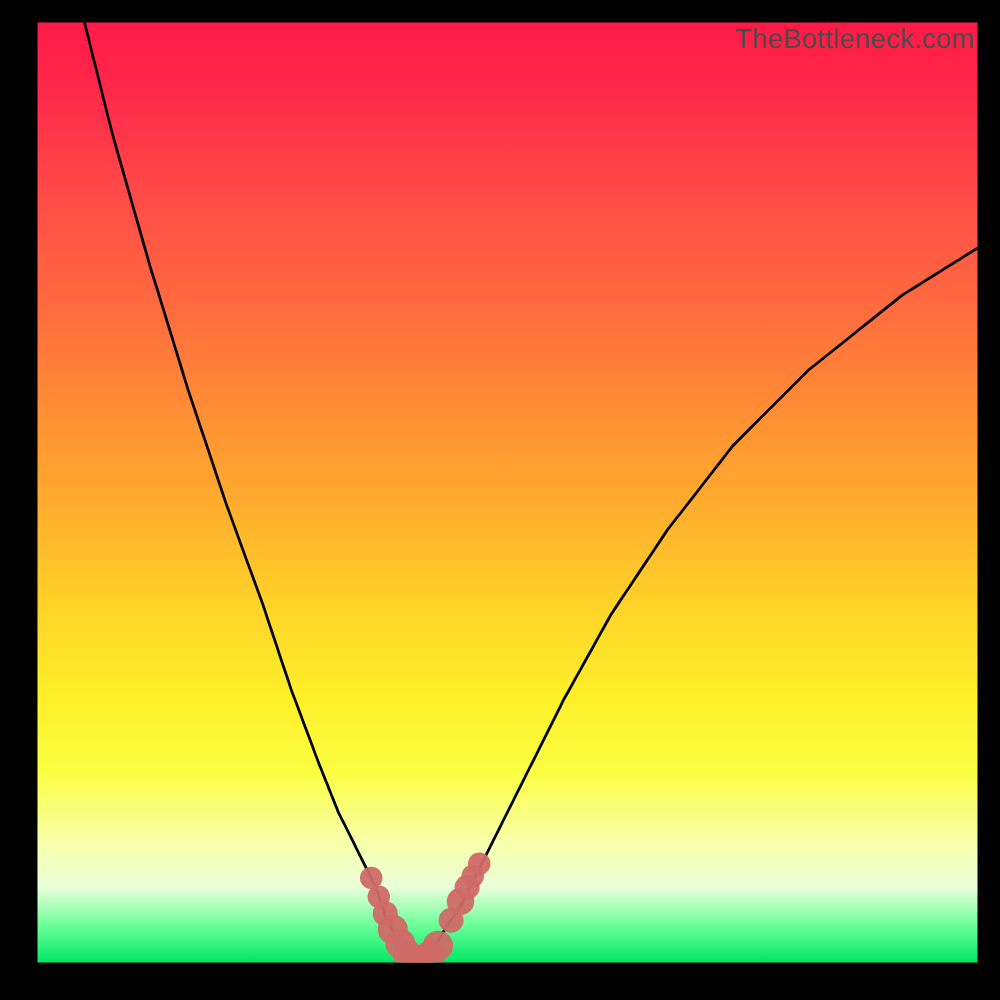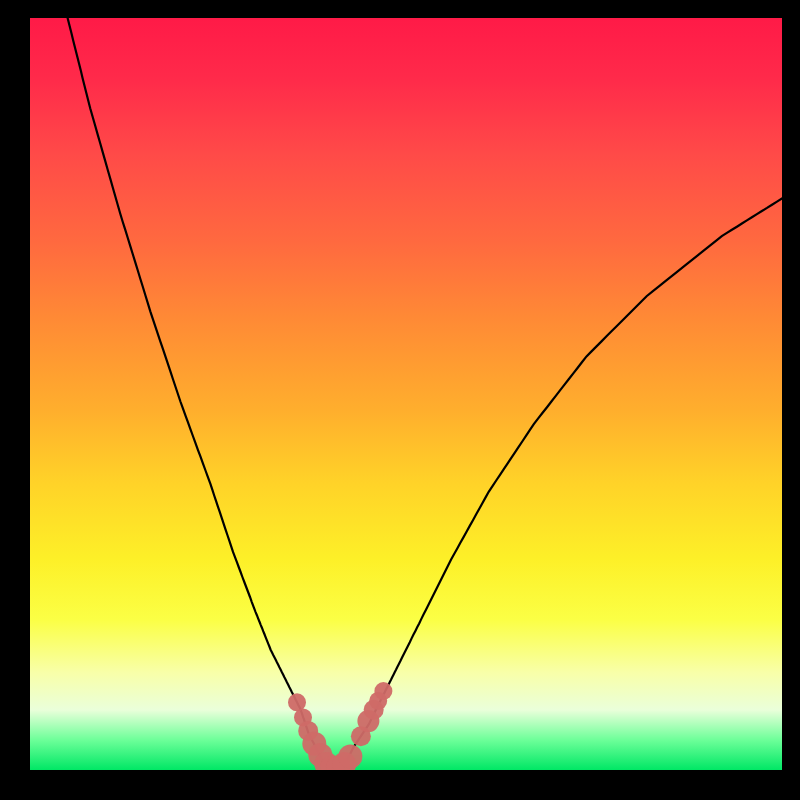--- a/index.html
+++ b/index.html
@@ -80,13 +80,14 @@
           <circle cx="314.3" cy="746.0" r="12" fill="#cf6a67" fill-opacity="0.95"></circle>
           <circle cx="320.4" cy="738.5" r="12" fill="#cf6a67" fill-opacity="0.95"></circle>
           <circle cx="330.9" cy="718.2" r="10" fill="#cf6a67" fill-opacity="0.95"></circle>
           <circle cx="338.4" cy="703.1" r="11" fill="#cf6a67" fill-opacity="0.95"></circle>
           <circle cx="343.7" cy="691.8" r="10" fill="#cf6a67" fill-opacity="0.95"></circle>
           <circle cx="348.2" cy="682.8" r="9" fill="#cf6a67" fill-opacity="0.95"></circle>
           <circle cx="353.4" cy="673.0" r="9" fill="#cf6a67" fill-opacity="0.95"></circle>
         </g>
     </svg>
   </div>
+  <div class="watermark">TheBottleneck.com</div>
 </div>
 
 </body></html>

